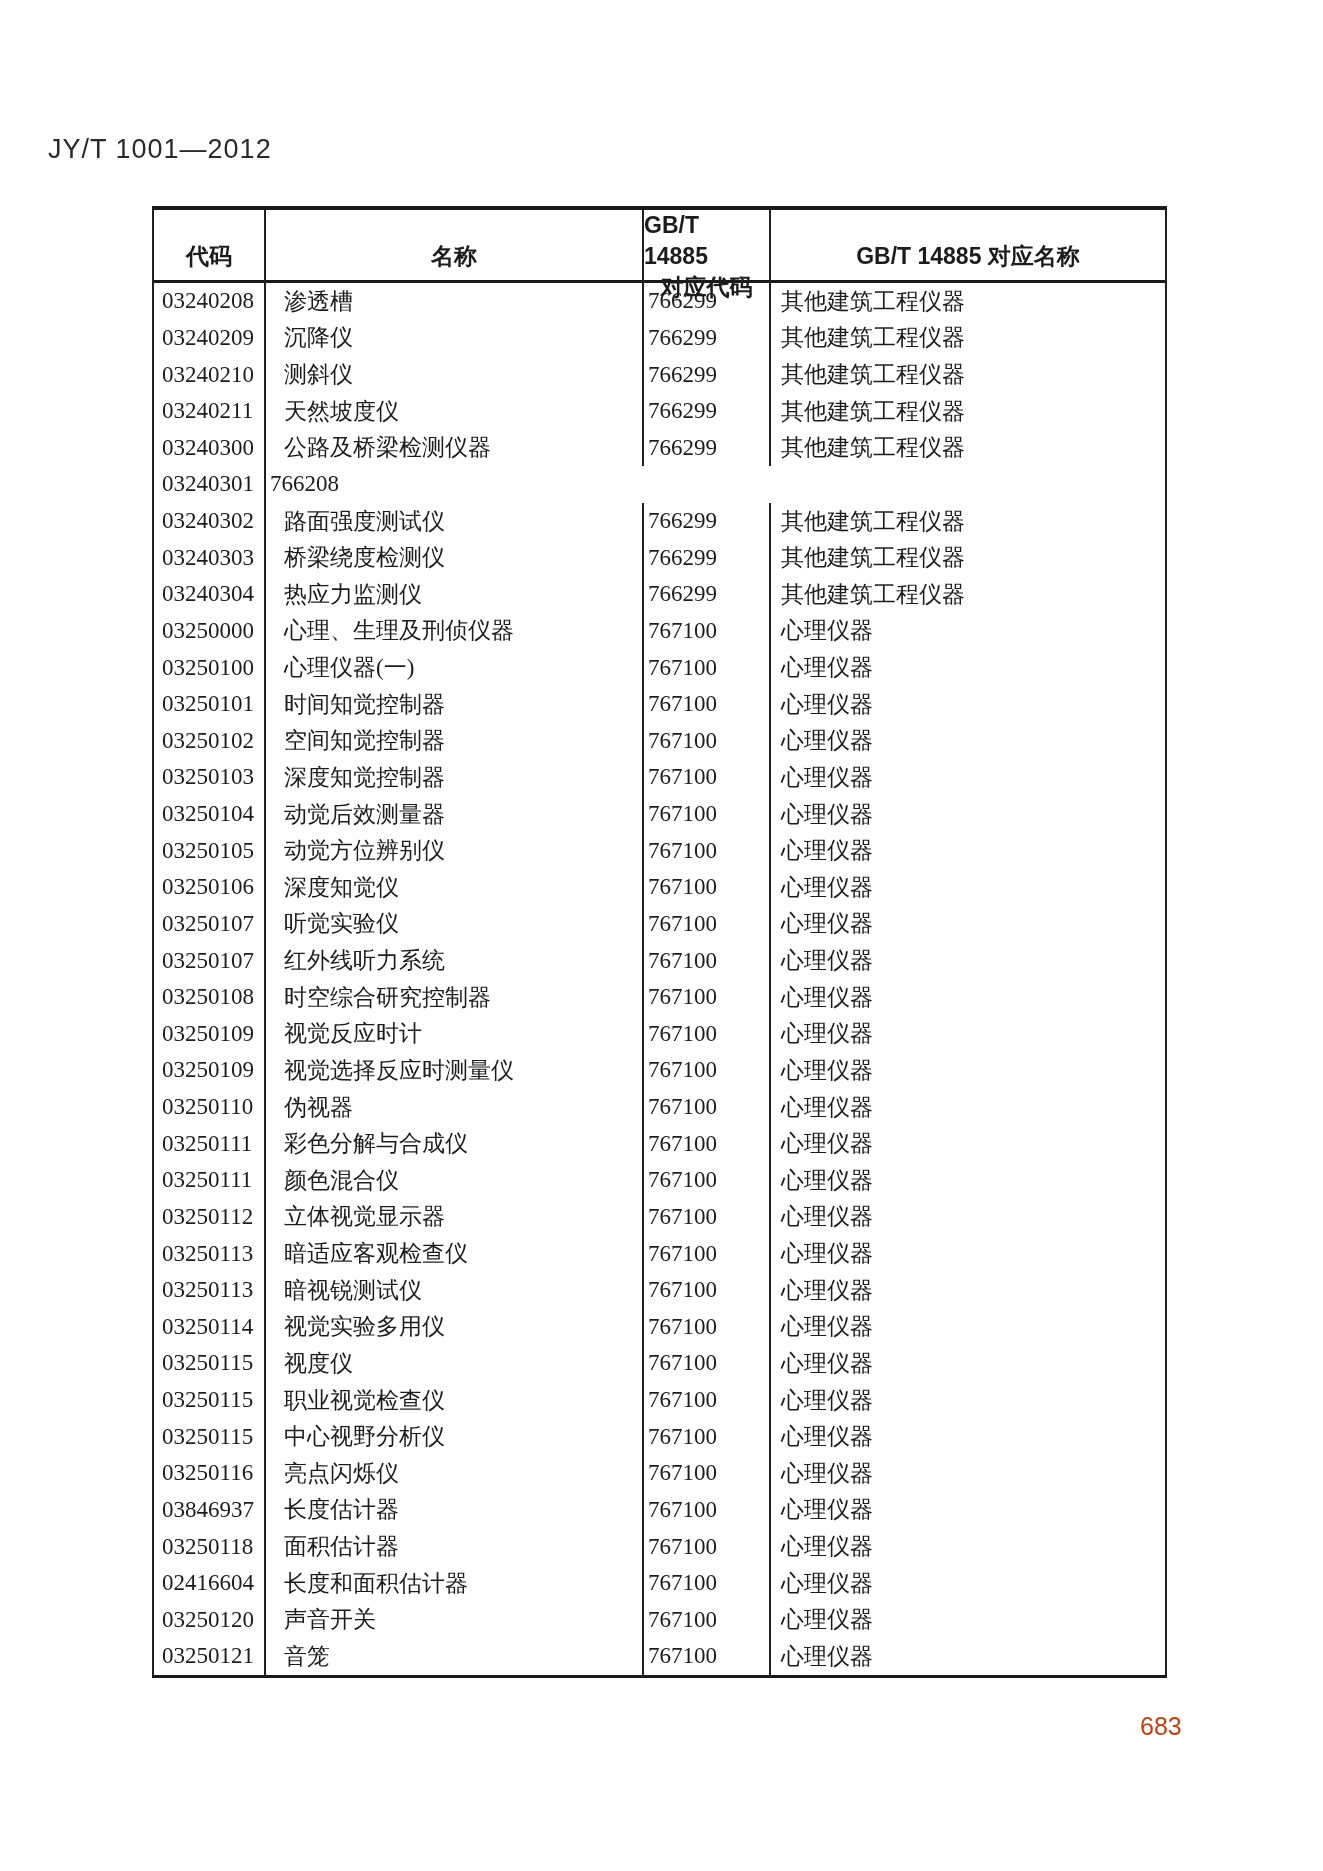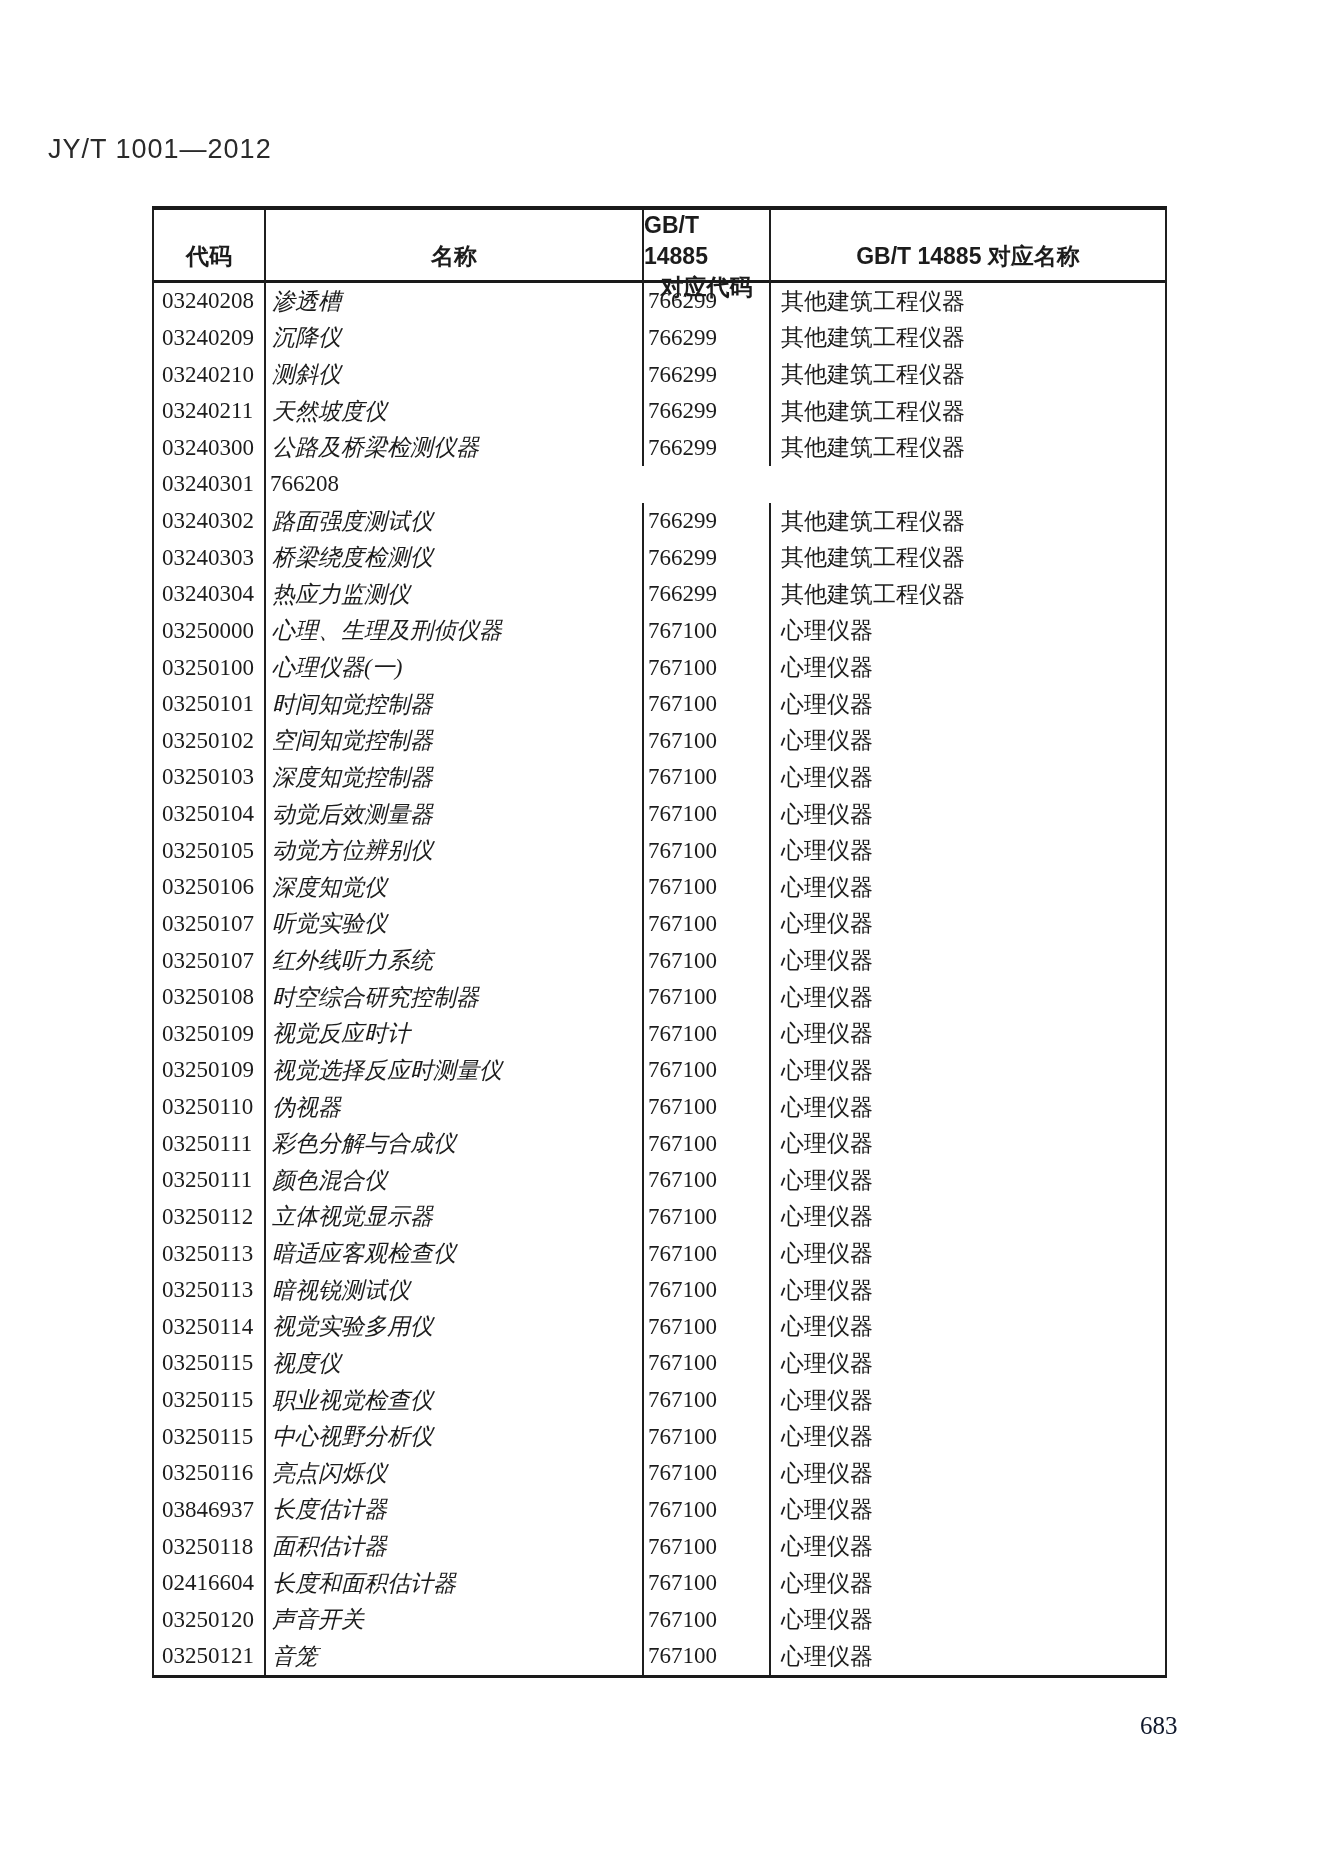--- a/index.html
+++ b/index.html
@@ -73,30 +73,30 @@
     font-size: 23px;
     color: #1c1c1c;
     box-sizing: border-box;
     white-space: nowrap;
     overflow: hidden;
   }
   .td:not(:last-child) {
     border-right: 2px solid #1f1f1f;
   }
   .td.c1 { padding-left: 8px; }
-  .td.c2 { padding-left: 6px; font-style: italic; }
+  .td.c2 { padding-left: 18px; }
   .td.c3 { padding-left: 4px; }
   .td.c4 { padding-left: 10px; }
   .page-number {
     position: absolute;
     top: 1712px;
     left: 1140px;
-    font-family: Liberation Serif, serif;
+    font-family: Liberation Sans, sans-serif;
     font-size: 25px;
-    color: #0f172a;
+    color: #c2410c;
   }
 </style>
 </head>
 <body>
 
 <div class="page">
 
   <div class="doc-number">JY/T 1001—2012</div>
 
   <div class="std-table">

